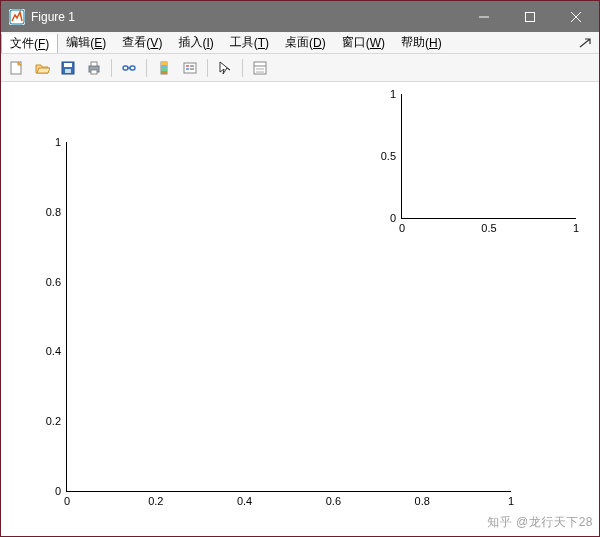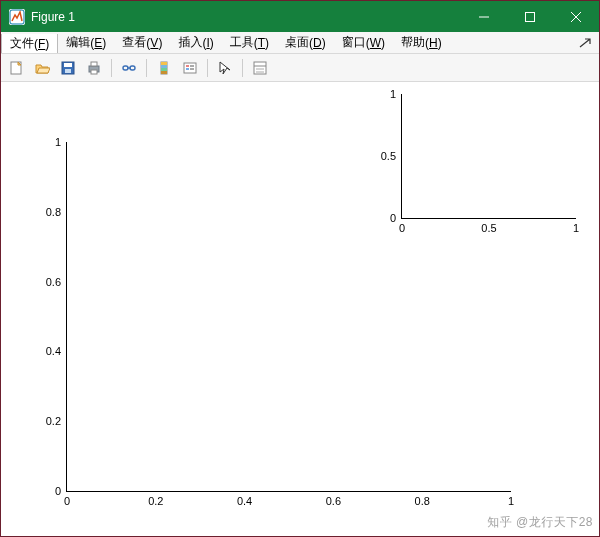--- a/index.html
+++ b/index.html
@@ -1,18 +1,18 @@
 <!DOCTYPE html>
 <html><head>
 <meta charset="utf-8">
 <style>
   * { box-sizing: border-box; margin: 0; padding: 0; font-family: "Microsoft YaHei", "Segoe UI", Arial, sans-serif; }
   body { width: 600px; height: 537px; background: #f0f0f0; overflow: hidden; }
   .window { width: 600px; height: 537px; border: 1px solid #6b1f2e; display: flex; flex-direction: column; }
-  .titlebar { height: 31px; background: #15803d; color: #fff; display: flex; align-items: center; }
+  .titlebar { height: 31px; background: #737373; color: #fff; display: flex; align-items: center; }
   .titlebar .icon { width: 16px; height: 16px; margin: 0 6px 0 8px; }
   .titlebar .title { flex: 1; font-size: 12px; }
   .titlebar .winbtn { width: 46px; height: 31px; display: flex; align-items: center; justify-content: center; }
   .titlebar .winbtn svg { stroke: #fff; }
   .menubar { height: 22px; background: #f6f6f6; border-bottom: 1px solid #d9d9d9; display: flex; align-items: stretch; font-size: 12px; }
   .menuitem { padding: 0 8px; display: flex; align-items: center; position: relative; }
   .menuitem.sel { background: #fff; border: 1px solid #bbb; border-top: none; border-bottom: none; margin-top:2px; }
   .menuitem .acc { text-decoration: underline; }
   .undock { margin-left: auto; padding: 0 8px; display:flex; align-items:center; }
   .toolbar { height: 28px; background: #f6f6f6; border-bottom: 1px solid #d9d9d9; display: flex; align-items: center; padding: 0 4px; gap: 4px; }

